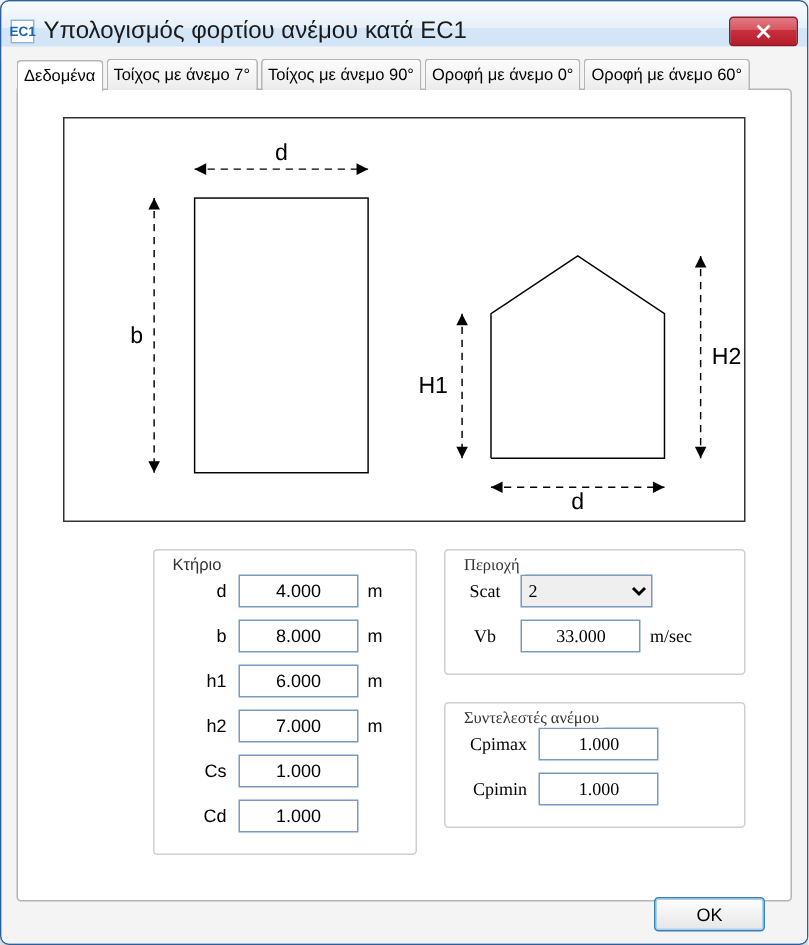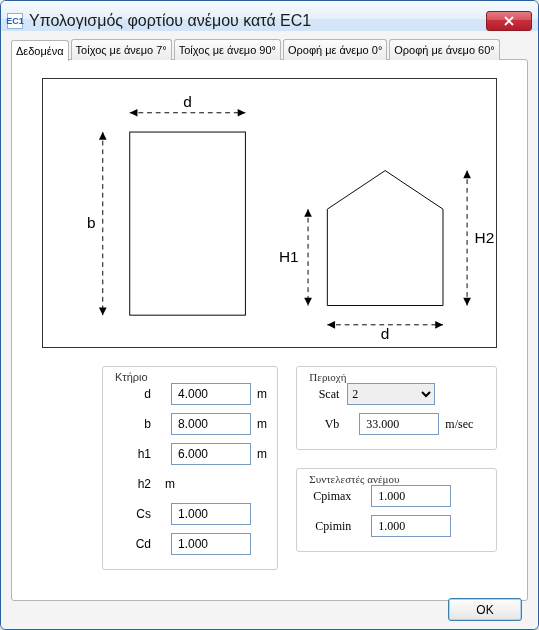--- a/index.html
+++ b/index.html
@@ -140,43 +140,42 @@
     text-align: right;
     padding-right: 8px;
     font-size: 12px;
   }
   .row input[type=text] {
     width: 80px;
     height: 22px;
     border: 1px solid #7a9ac0;
     padding: 0 6px;
     font-size: 12px;
-    text-align: left;
+    text-align: center;
     font-family: inherit;
-    margin-left: 12px;
   }
   .row .unit {
     margin-left: 6px;
     font-size: 12px;
   }
   .row select {
     width: 88px;
     height: 22px;
     border: 1px solid #7a9ac0;
     font-size: 12px;
     font-family: inherit;
   }
   .col-left { width: 188px; }
   .col-right { width: 214px; font-family: Liberation Serif, serif; }
-  .group.region .row .lbl { width:40px; }
+  .group.region .row .lbl { width:40px;text-align:center; }
   .group.coef .row .lbl   { width:52px; }
 
   .dlg-buttons {
     position: absolute;
-    right: 16px; bottom: 8px;
+    right: 28px; bottom: 8px;
     display: flex; gap: 12px;
   }
   .dlg-buttons button {
     min-width: 74px;
     height: 23px;
     border: 1px solid #8a8a8a;
     border-radius: 3px;
     background: linear-gradient(to bottom,#fefefe,#e6e6e6);
     font-family: inherit;
     font-size: 12px;
@@ -262,20 +261,21 @@
               <input type="text" value="8.000" style="">
               <div class="unit">m</div>
             </div>
             <div class="row">
               <div class="lbl">h1</div>
               <input type="text" value="6.000" style="">
               <div class="unit">m</div>
             </div>
             <div class="row">
               <div class="lbl">h2</div>
+              <input type="text" value="7.000" style="">
               <div class="unit">m</div>
             </div>
             <div class="row">
               <div class="lbl">Cs</div>
               <input type="text" value="1.000" style="">
               <div class="unit"></div>
             </div>
             <div class="row">
               <div class="lbl">Cd</div>
               <input type="text" value="1.000" style="">

